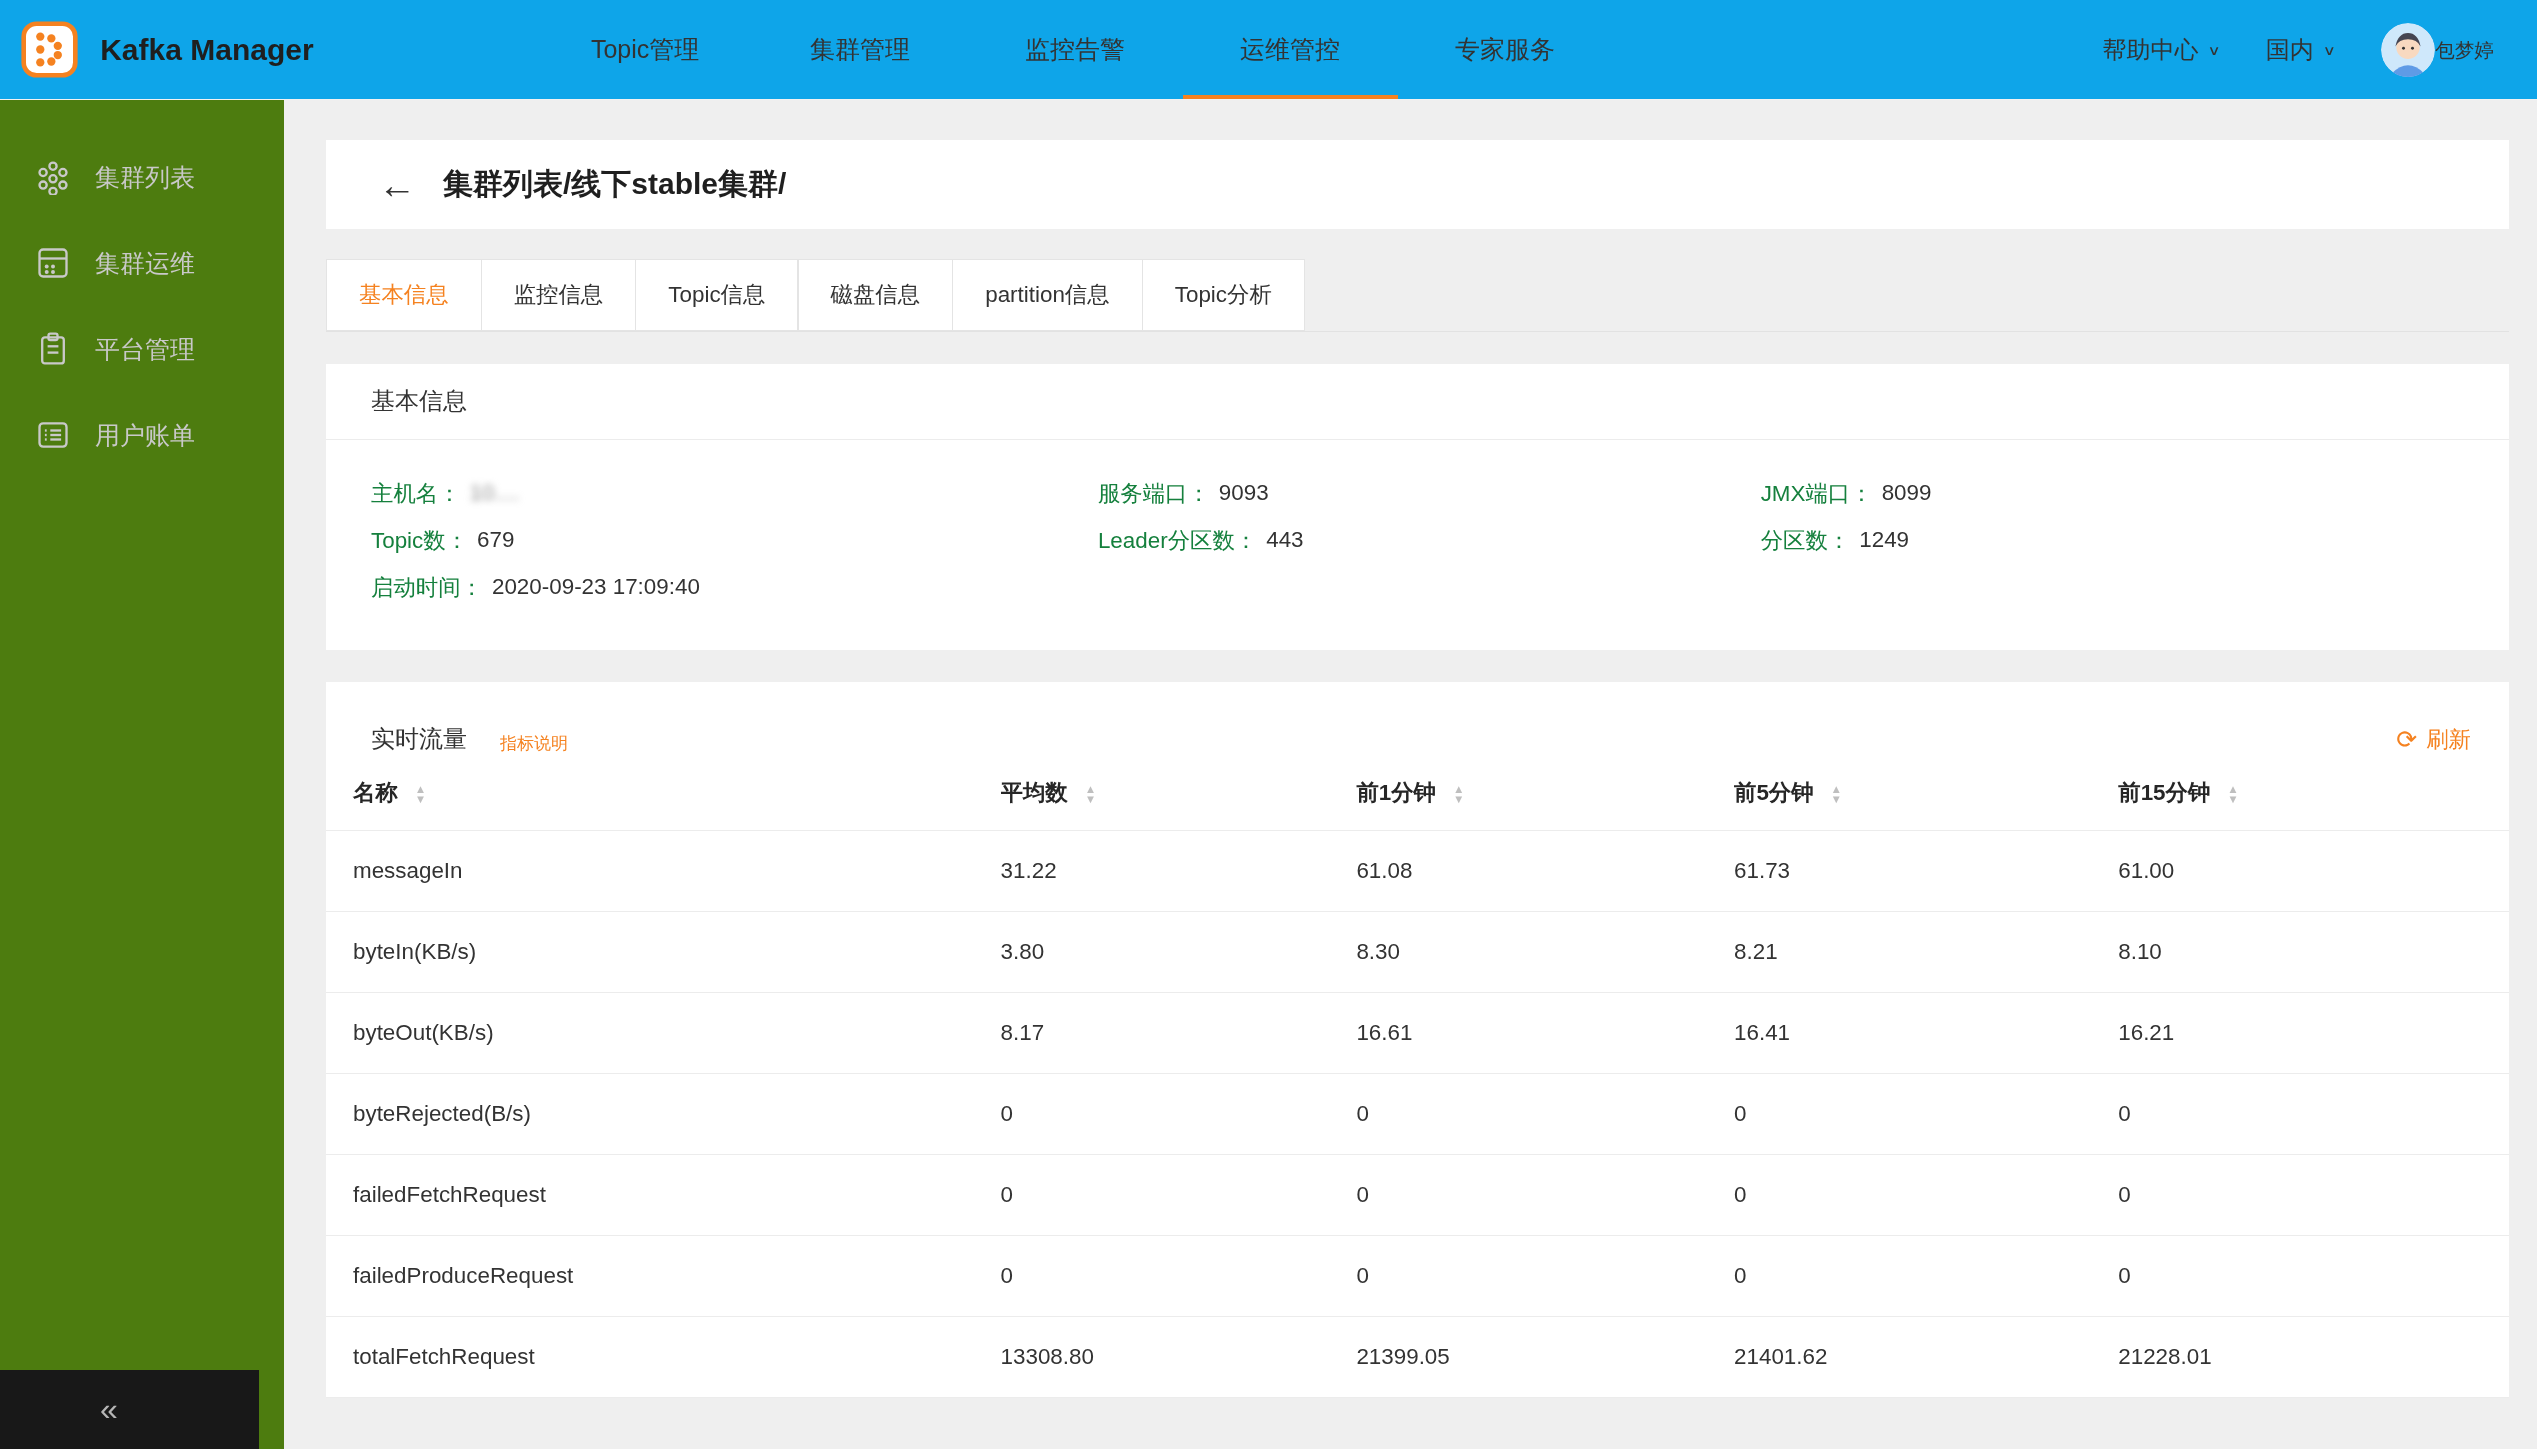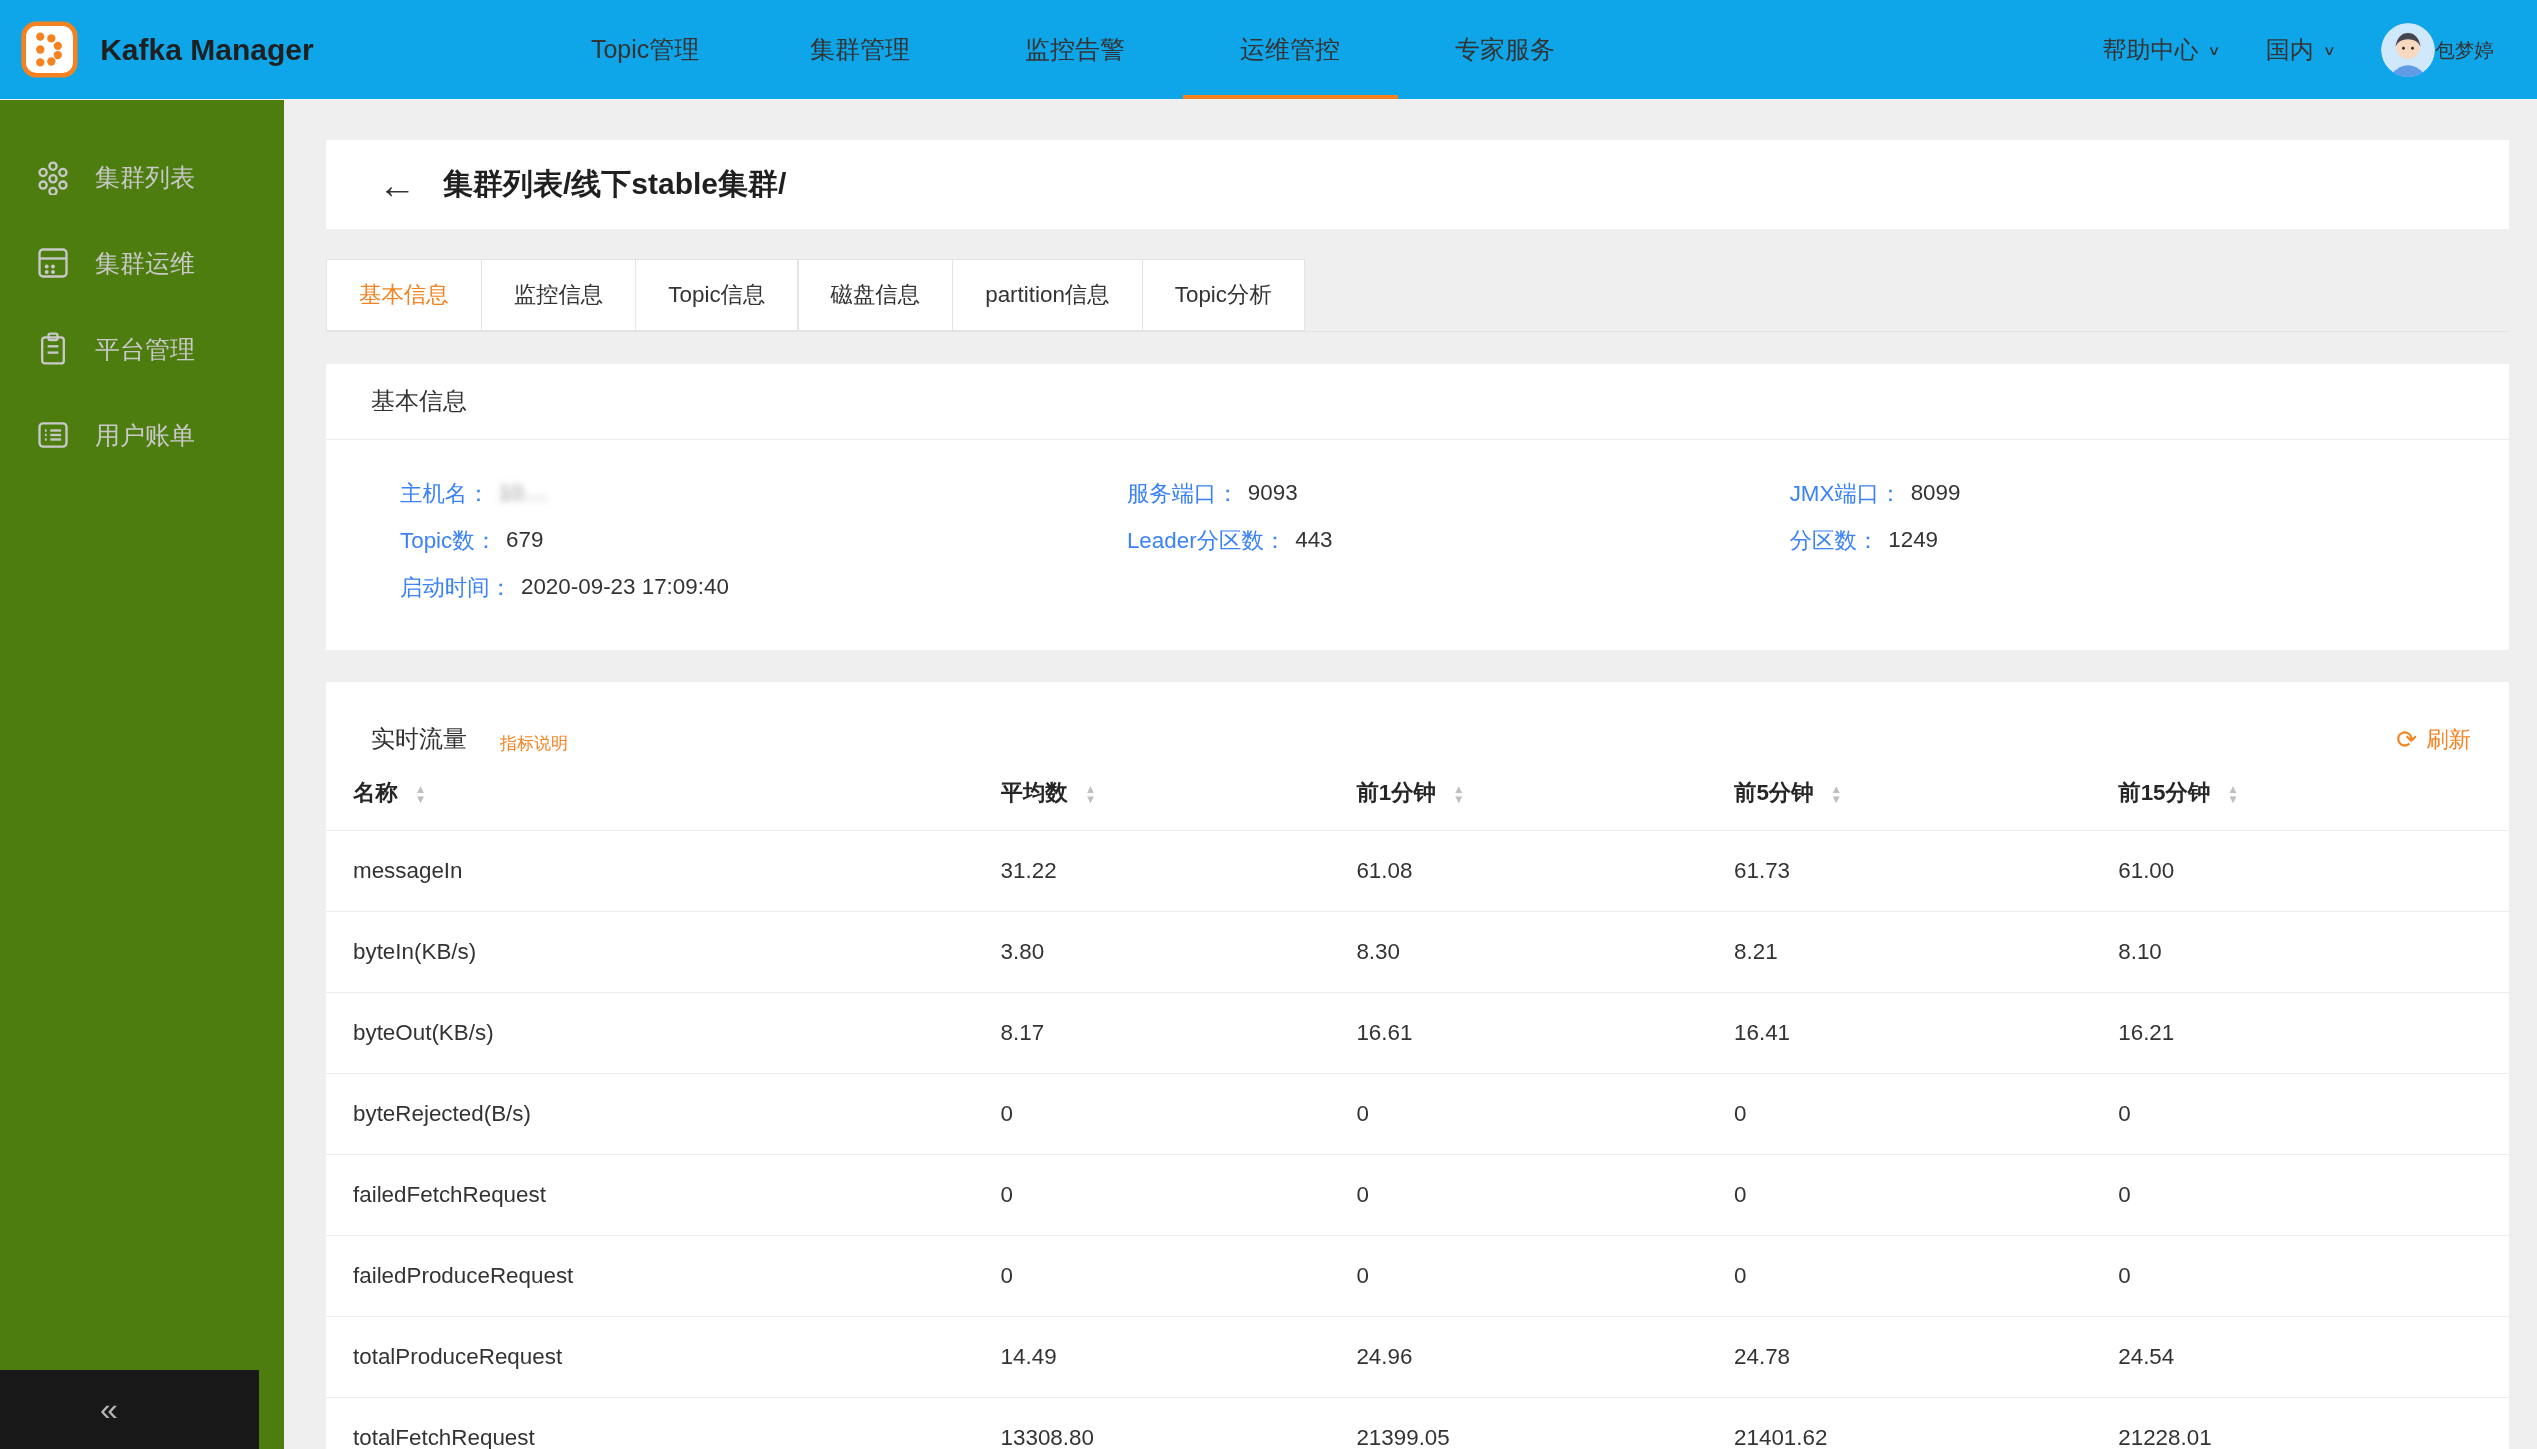--- a/index.html
+++ b/index.html
@@ -42,21 +42,21 @@
   .tab { background:#fff; border:0.9px solid #e4e4e4; height:72px; display:flex; align-items:center;
     padding:0 32px; font-size:22.4px; color:#333; cursor:pointer; margin-right:-0.9px; white-space:nowrap; }
   .tab.active { color:#f58220; }
 
   .card { background:#fff; margin-top:32px; }
   .card-header { height:76px; display:flex; align-items:center; padding-left:45px;
     font-size:24px; color:#333; border-bottom:0.9px solid #ececec; }
 
   .fields { display:grid; grid-template-columns:34% 31% 35%; padding:30px 0 39px 45px; }
   .field { height:47px; display:flex; align-items:center; font-size:22.4px; color:#333; white-space:nowrap; }
-  .field-label { color:#3b82f6; margin-right:9px;margin-left:29px; }
+  .field-label { color:#15803d; margin-right:9px; }
   .field-value { color:#333; }
   .blurred { filter:blur(3.6px); color:#909090; }
 
   .traffic-header { height:73px; display:flex; align-items:flex-end; padding:0 38px 0 45px;font-family:Liberation Serif, serif; }
   .traffic-title { font-size:24px; color:#333; }
   .metric-link { font-size:17px; color:#f58220; margin-left:33px; cursor:pointer; }
   .refresh { margin-left:auto; display:flex; align-items:center; gap:9px; color:#f58220; font-size:22.4px; cursor:pointer; }
   .refresh-icon { font-size:25px; line-height:1; }
 
   table { width:100%; border-collapse:collapse; table-layout:fixed; }
@@ -323,27 +323,20 @@
           <td>0</td>
         </tr>
         <tr>
           <td>failedProduceRequest</td>
           <td>0</td>
           <td>0</td>
           <td>0</td>
           <td>0</td>
         </tr>
         <tr>
-          <td>totalProduceRequest</td>
-          <td>14.49</td>
-          <td>24.96</td>
-          <td>24.78</td>
-          <td>24.54</td>
-        </tr>
-        <tr>
           <td>totalFetchRequest</td>
           <td>13308.80</td>
           <td>21399.05</td>
           <td>21401.62</td>
           <td>21228.01</td>
         </tr>
       </tbody>
     </table>
   </section>
 

